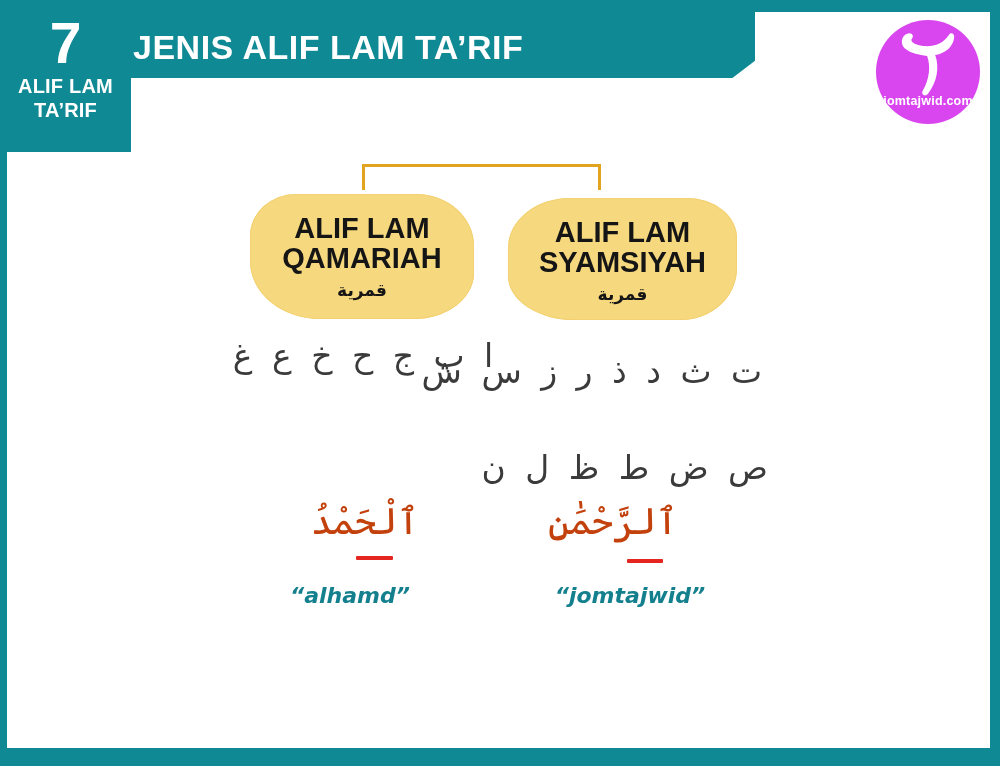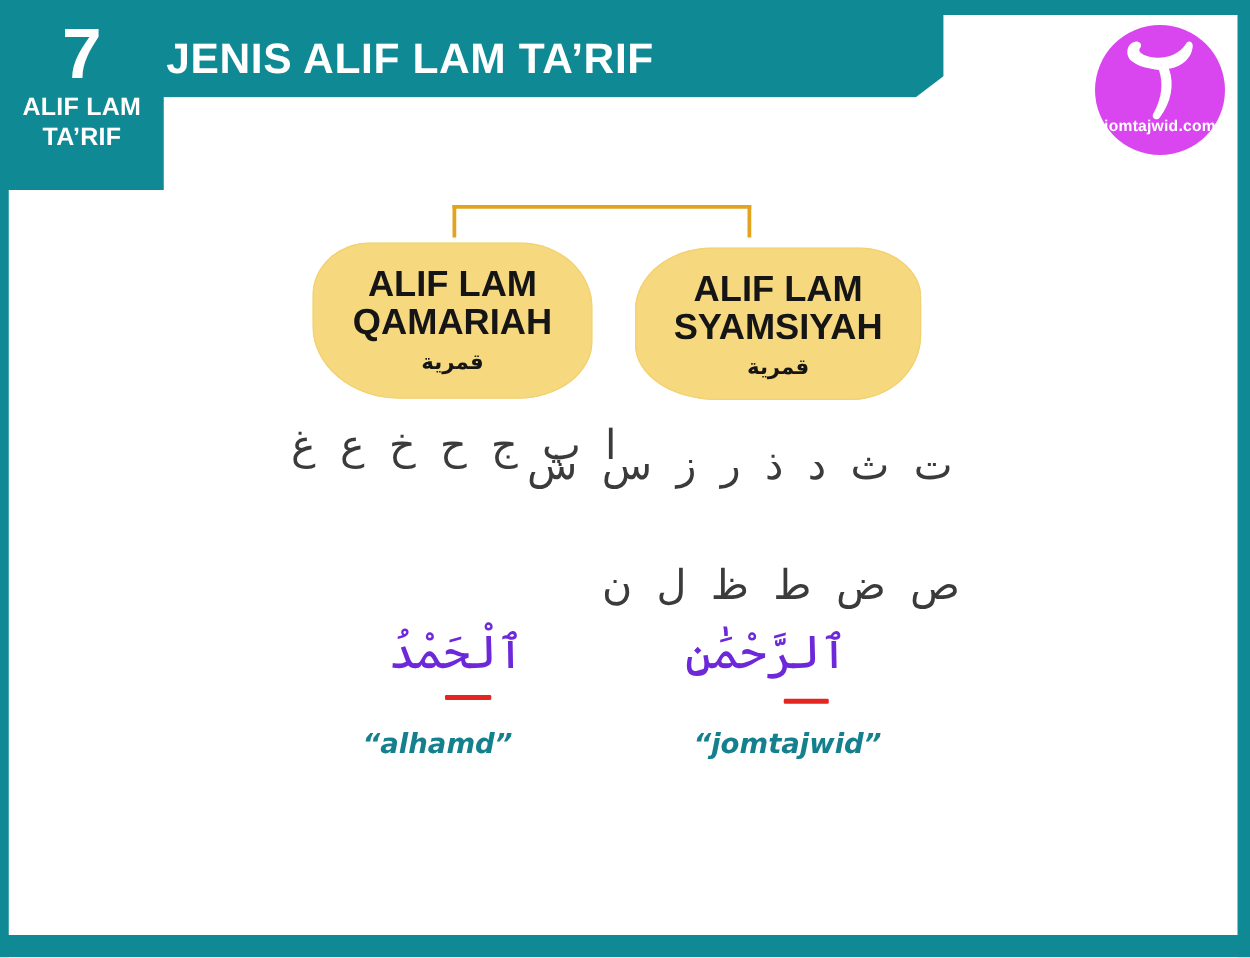--- a/index.html
+++ b/index.html
@@ -64,21 +64,21 @@
     font-family:"DejaVu Sans",sans-serif;font-size:33px;color:#3b3b3b;
     word-spacing:9px;white-space:nowrap;
   }
   .q1{left:228px;top:336px;}
   .q2{left:228px;top:420px;}
   .s1{left:492px;top:352px;text-align:center;}
   .s2{left:498px;top:420px;margin-top:28px;}
   
   .example-word{
     position:absolute;width:220px;text-align:center;direction:rtl;
-    font-family:Liberation Serif, serif;font-size:37px;color:#6d28d9;white-space:nowrap;
+    font-family:Liberation Serif, serif;font-size:37px;color:#c2410c;white-space:nowrap;
   }
   .w1{left:255px;top:500px;}
   .w2{left:503px;top:500px;}
   .red-underline{position:absolute;height:4px;background:#e52620;border-radius:1px;}
   .u1{left:356px;top:556px;width:37px;}
   .u2{left:627px;top:559px;width:36px;}
   .transliteration{
     position:absolute;width:220px;text-align:center;
     font-family:"DejaVu Sans",sans-serif;font-style:italic;font-weight:bold;
     font-size:22px;color:#14808e;

